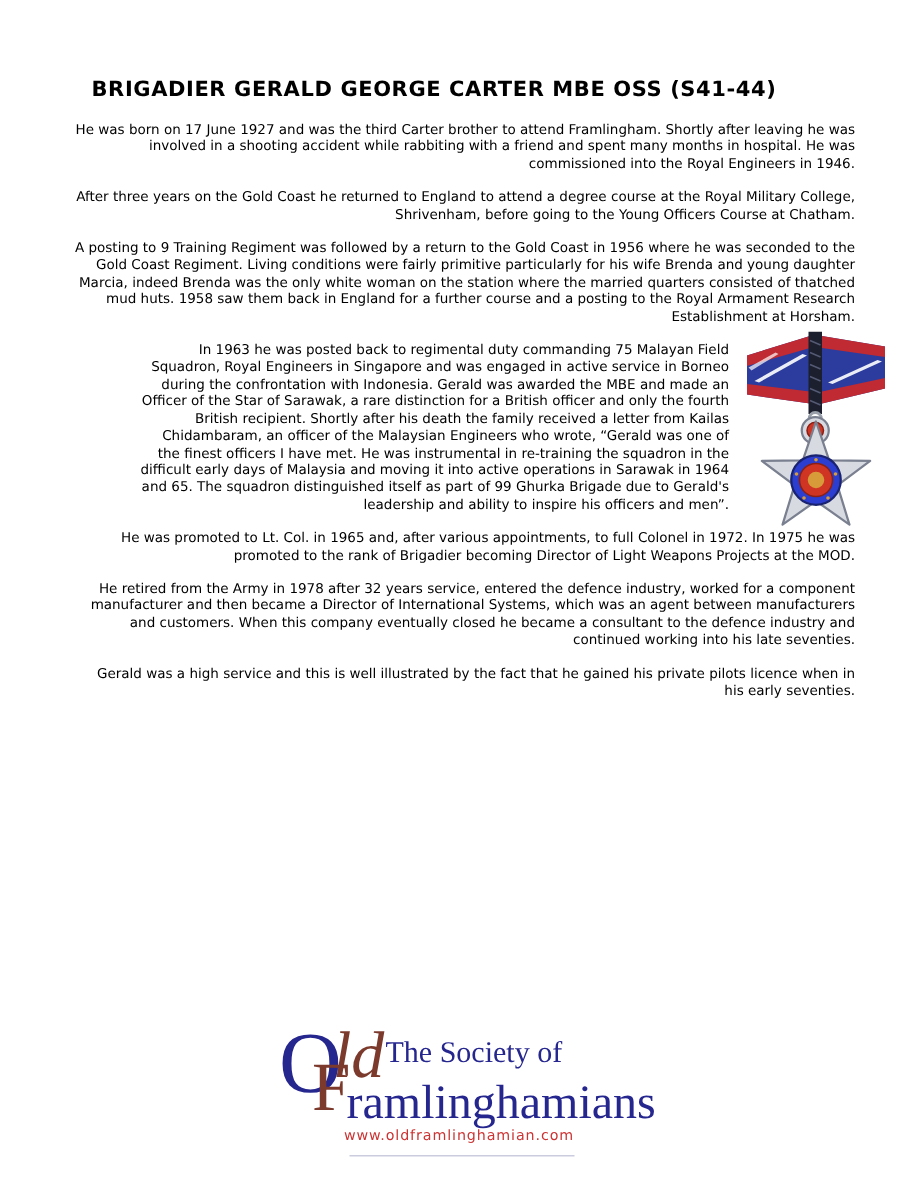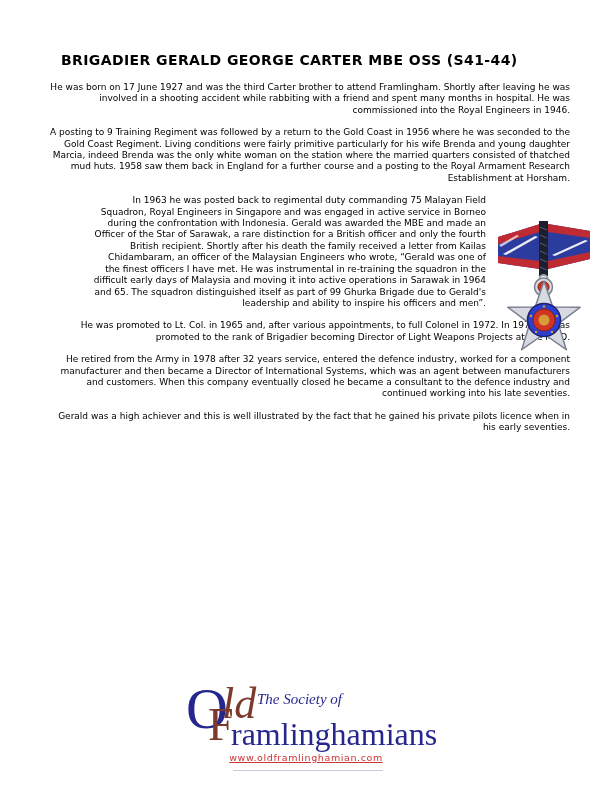--- a/index.html
+++ b/index.html
@@ -13,40 +13,41 @@
     font-size:14px;font-weight:bold;letter-spacing:0.4px;margin:0 0 14px 12px;
   }
   .para{
     font-size:9px;line-height:11.4px;margin:0 0 11px 0;text-align:right;
   }
   .para.wrap-medal{margin-right:84px;margin-left:44px;}
   .medal{position:absolute;left:497px;top:221px;width:94px;height:132px;}
   
   .logo{position:absolute;left:181px;top:686px;width:250px;height:96px;
         font-family:"Liberation Serif","DejaVu Serif",serif;}
-  .logo .society{position:absolute;left:76px;top:5px;font-size:15px;color:var(--navy);font-style:italic;}
+  .logo .society{position:absolute;left:76px;top:5px;font-size:20px;color:var(--navy);}
   .logo .big-o{position:absolute;left:5px;top:-6px;font-size:58px;line-height:1;color:var(--navy);}
   .logo .ld{position:absolute;left:41px;top:-4px;font-size:44px;line-height:1;color:var(--maroon);font-style:italic;}
   .logo .big-f{position:absolute;left:27px;top:16px;font-size:46px;line-height:1;color:var(--maroon);}
   .logo .rest{position:absolute;left:50px;top:22px;font-size:32px;line-height:1;color:var(--navy);margin-top:10px;}
   .logo .site{position:absolute;left:0;right:0;top:66px;text-align:center;
-        font-family:"DejaVu Sans",sans-serif;font-size:9.5px;letter-spacing:0.6px;color:var(--site-red);text-decoration:underline;}
+        font-family:"DejaVu Sans",sans-serif;font-size:9.5px;letter-spacing:0.6px;color:var(--site-red);}
   .logo .divider{position:absolute;left:52px;top:84px;width:150px;height:1px;background:#ccccdf;}
 </style>
 </head>
 <body>
 
 <div class="page">
   <h1 class="doc-title">BRIGADIER GERALD GEORGE CARTER MBE OSS (S41-44)</h1>
   <p class="para">He was born on 17 June 1927 and was the third Carter brother to attend Framlingham. Shortly after leaving he was involved in a shooting accident while rabbiting with a friend and spent many months in hospital. He was commissioned into the Royal Engineers in 1946.</p>
+  <p class="para">After three years on the Gold Coast he returned to England to attend a degree course at the Royal Military College, Shrivenham, before going to the Young Officers Course at Chatham.</p>
   <p class="para">A posting to 9 Training Regiment was followed by a return to the Gold Coast in 1956 where he was seconded to the Gold Coast Regiment. Living conditions were fairly primitive particularly for his wife Brenda and young daughter Marcia, indeed Brenda was the only white woman on the station where the married quarters consisted of thatched mud huts. 1958 saw them back in England for a further course and a posting to the Royal Armament Research Establishment at Horsham.</p>
   <p class="para wrap-medal">In 1963 he was posted back to regimental duty commanding 75 Malayan Field Squadron, Royal Engineers in Singapore and was engaged in active service in Borneo during the confrontation with Indonesia. Gerald was awarded the MBE and made an Officer of the Star of Sarawak, a rare distinction for a British officer and only the fourth British recipient. Shortly after his death the family received a letter from Kailas Chidambaram, an officer of the Malaysian Engineers who wrote, “Gerald was one of the finest officers I have met. He was instrumental in re-training the squadron in the difficult early days of Malaysia and moving it into active operations in Sarawak in 1964 and 65. The squadron distinguished itself as part of 99 Ghurka Brigade due to Gerald's leadership and ability to inspire his officers and men”.</p>
   <p class="para">He was promoted to Lt. Col. in 1965 and, after various appointments, to full Colonel in 1972. In 1975 he was promoted to the rank of Brigadier becoming Director of Light Weapons Projects at the MOD.</p>
   <p class="para">He retired from the Army in 1978 after 32 years service, entered the defence industry, worked for a component manufacturer and then became a Director of International Systems, which was an agent between manufacturers and customers. When this company eventually closed he became a consultant to the defence industry and continued working into his late seventies.</p>
-  <p class="para">Gerald was a high achiever and this is well illustrated by the fact that he gained his private pilots licence when in his early seventies.</p>
+  <p class="para">Gerald was a high service and this is well illustrated by the fact that he gained his private pilots licence when in his early seventies.</p>
 </div>
 
 <div class="medal">
   <svg width="94" height="132" viewBox="0 0 94 132">
 
     <g>
       <polygon points="1,16 43,3 43,48 1,42" fill="var(--ribbon-blue)"></polygon>
       <polygon points="1,16 43,3 43,11 1,23" fill="var(--ribbon-red)"></polygon>
       <polygon points="1,35 43,40 43,48 1,42" fill="var(--ribbon-red)"></polygon>
       <polygon points="6,33 38,15 41,16 9,34" fill="#ffffff" opacity="0.9"></polygon>

